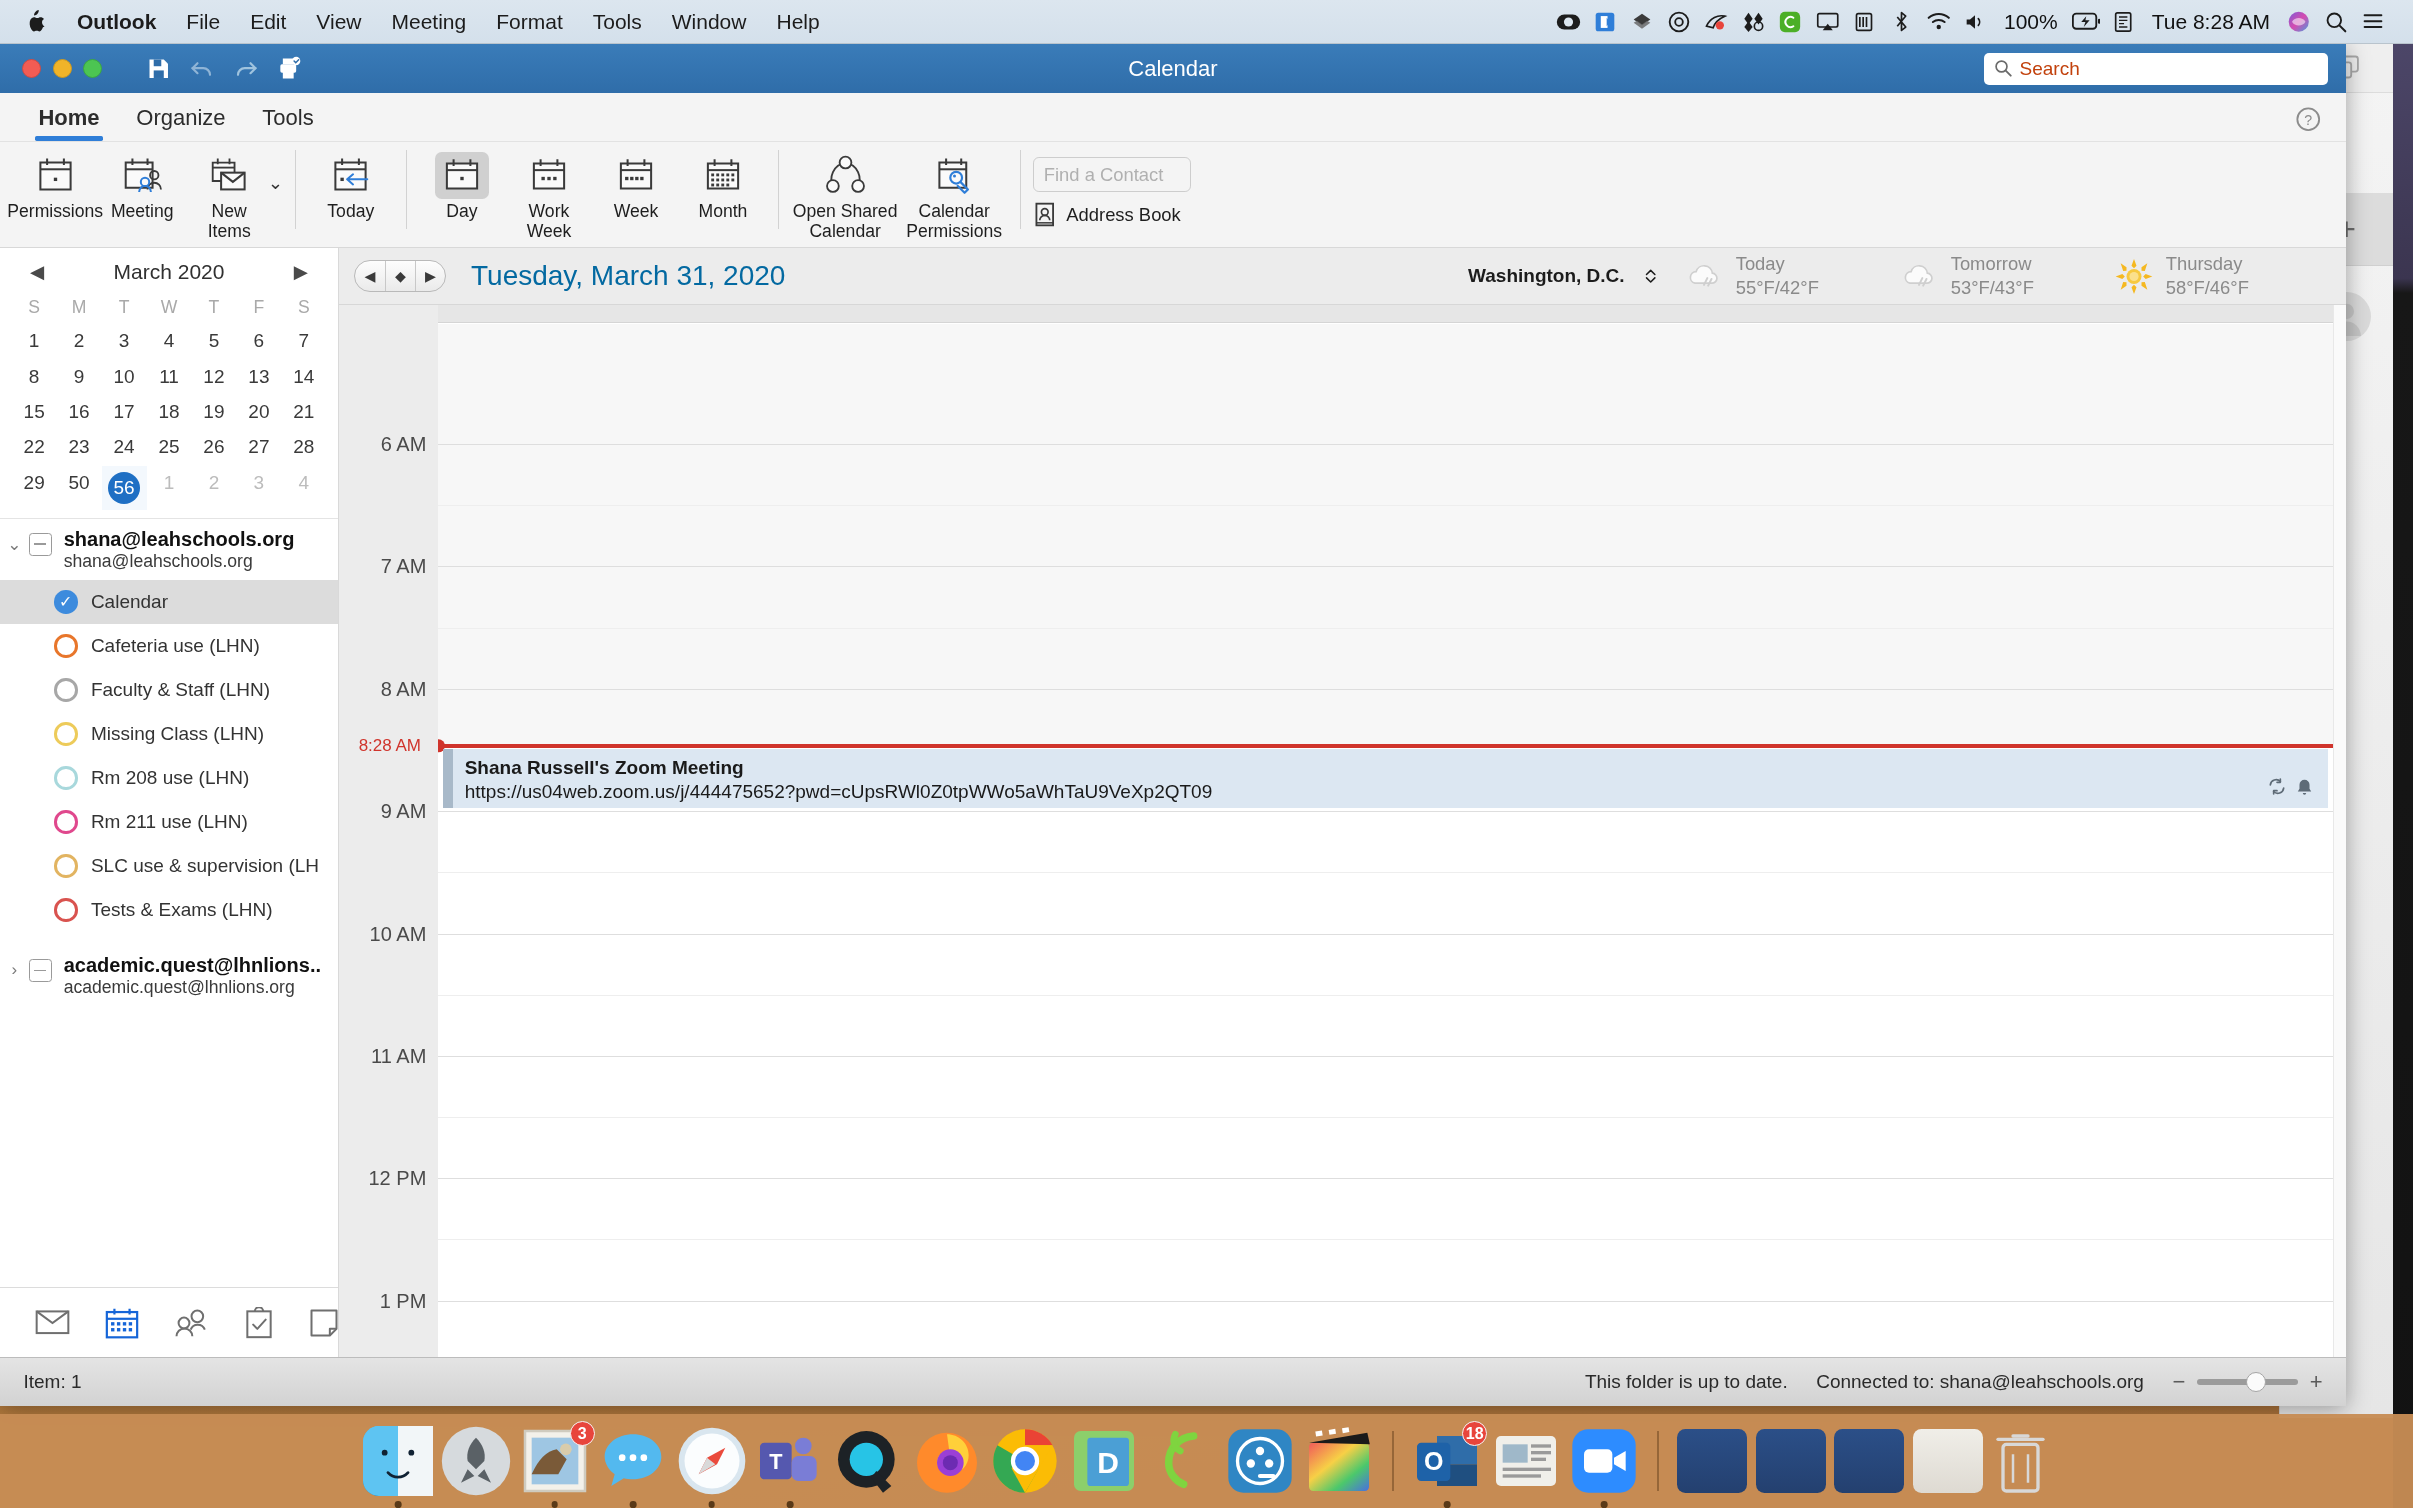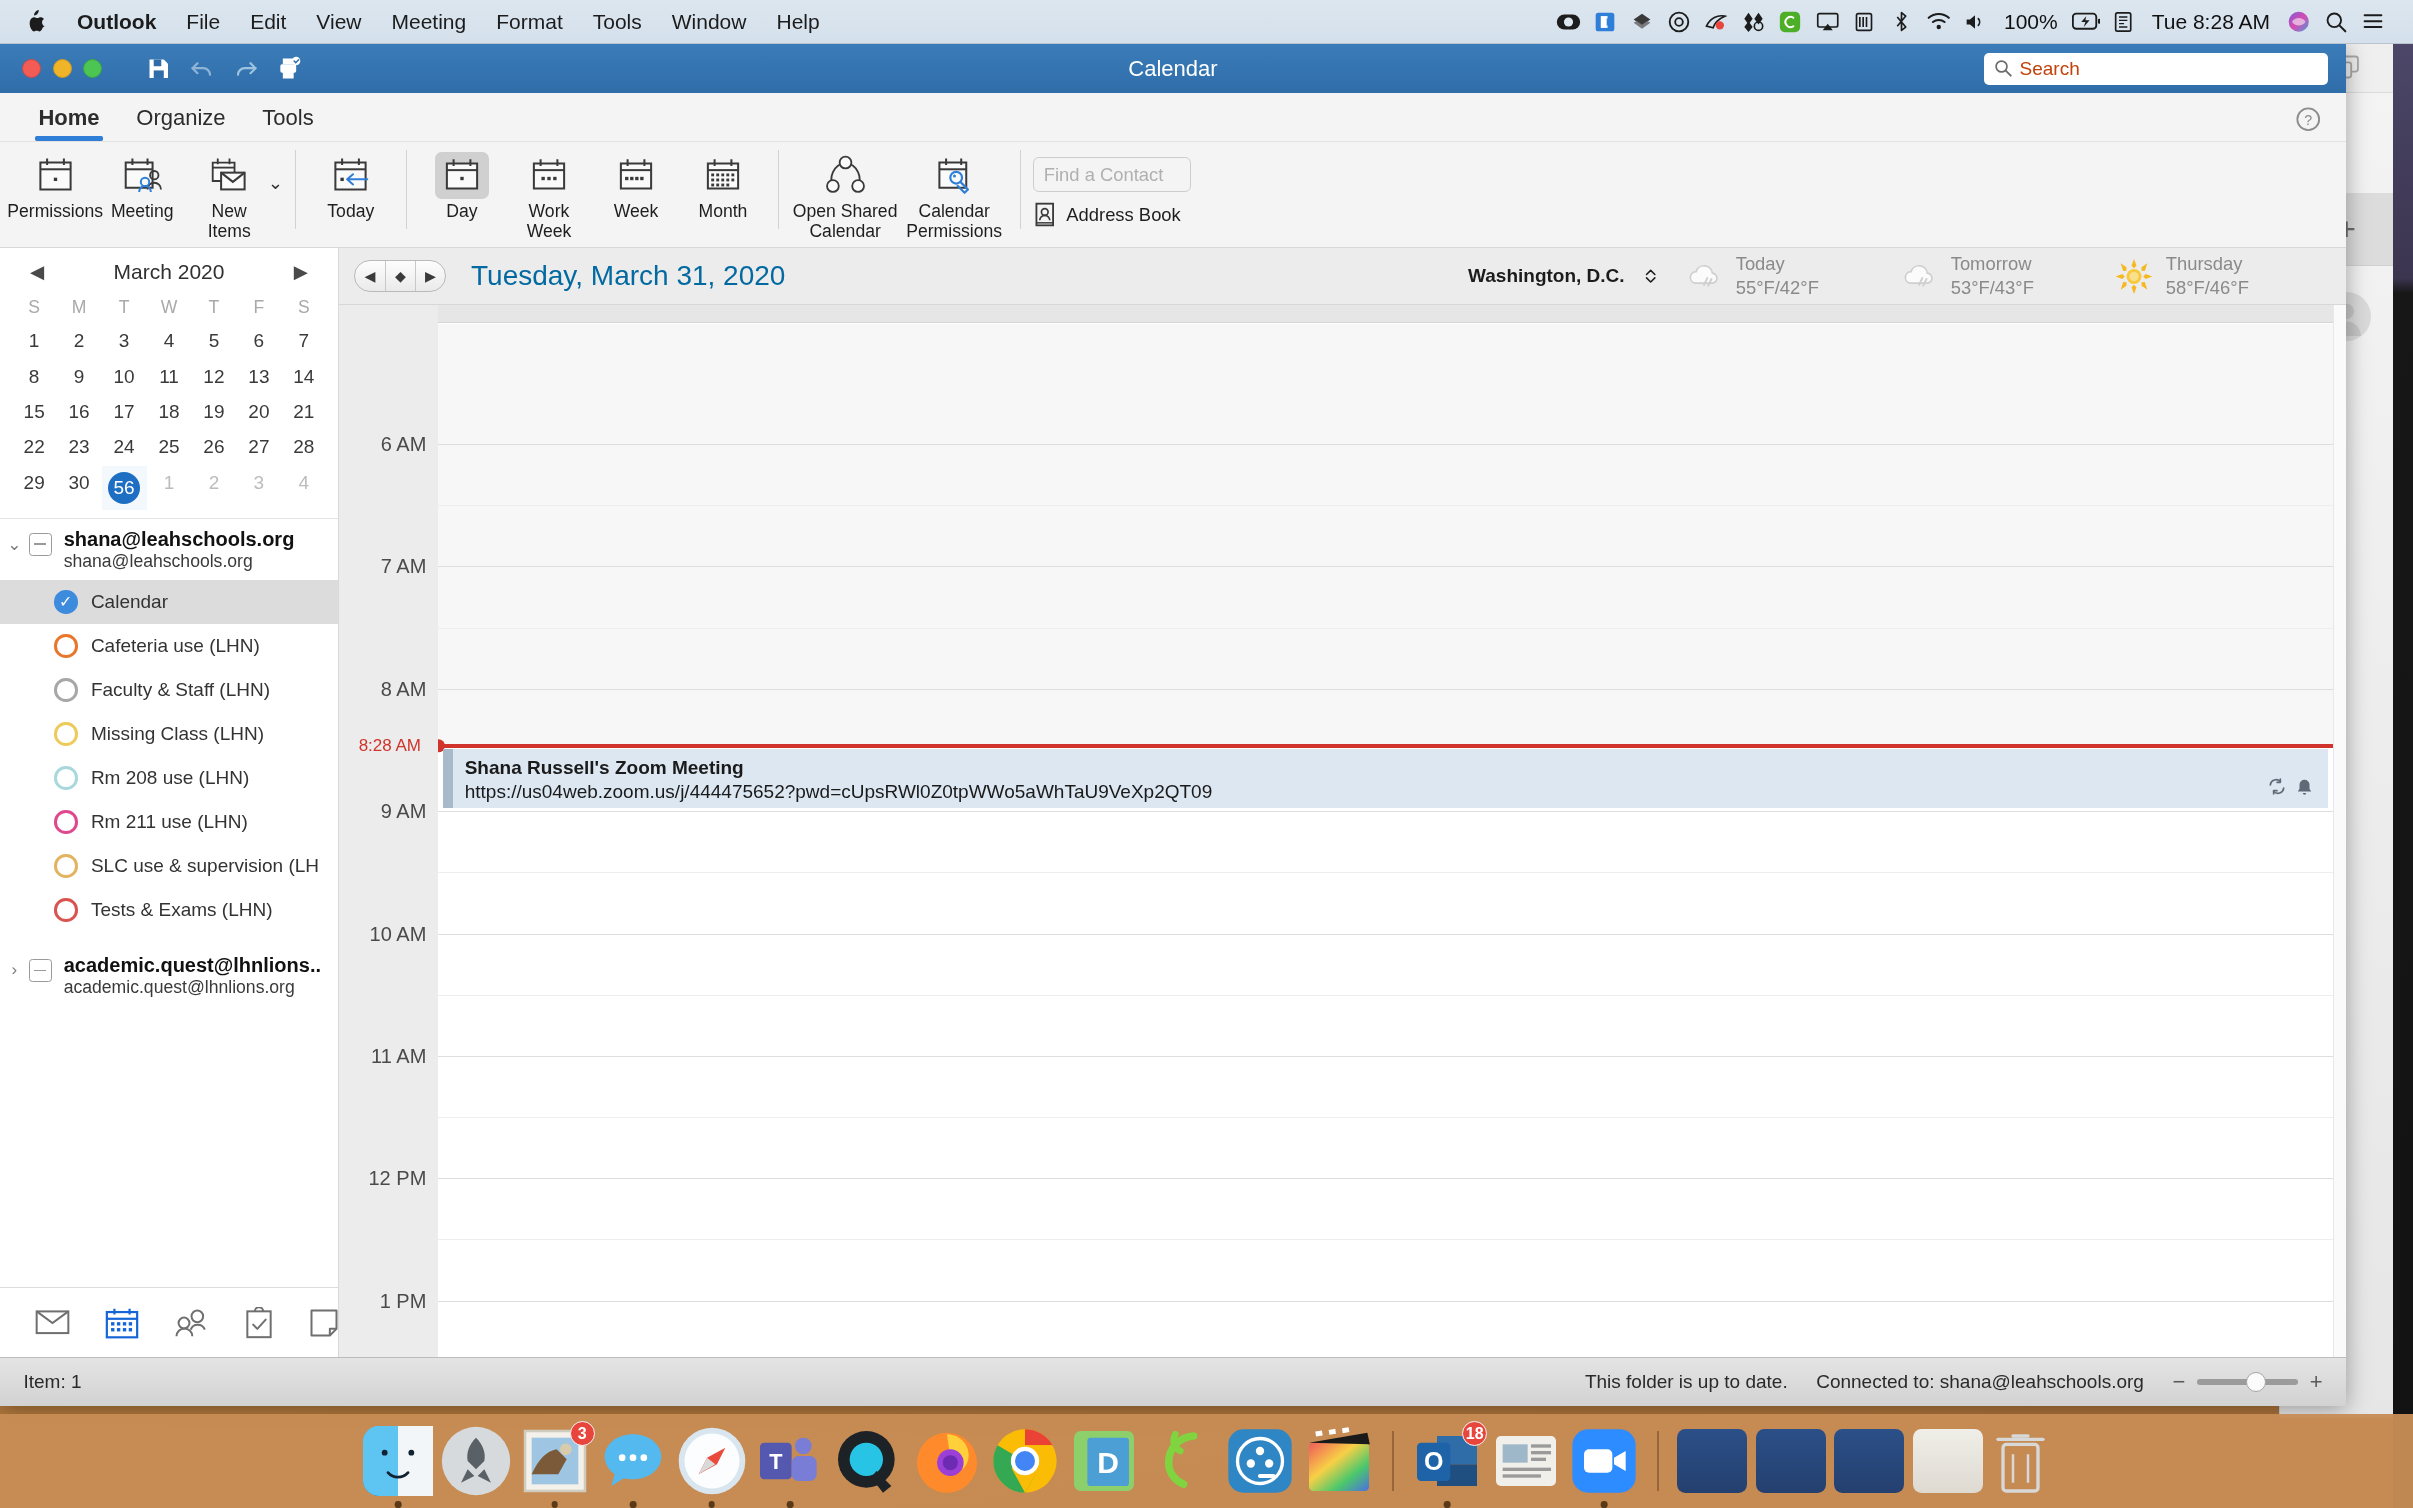--- a/index.html
+++ b/index.html
@@ -666,21 +666,21 @@
 
           <div class="mc-day">22</div>
           <div class="mc-day">23</div>
           <div class="mc-day">24</div>
           <div class="mc-day">25</div>
           <div class="mc-day">26</div>
           <div class="mc-day">27</div>
           <div class="mc-day">28</div>
 
           <div class="mc-day">29</div>
-          <div class="mc-day">30</div>
+          <div class="mc-day">50</div>
           <div class="mc-day today"><span>56</span></div>
           <div class="mc-day other">1</div>
           <div class="mc-day other">2</div>
           <div class="mc-day other">3</div>
           <div class="mc-day other">4</div>
         </div>
       </div>
 
       <div id="callist">
         <div class="acct">

